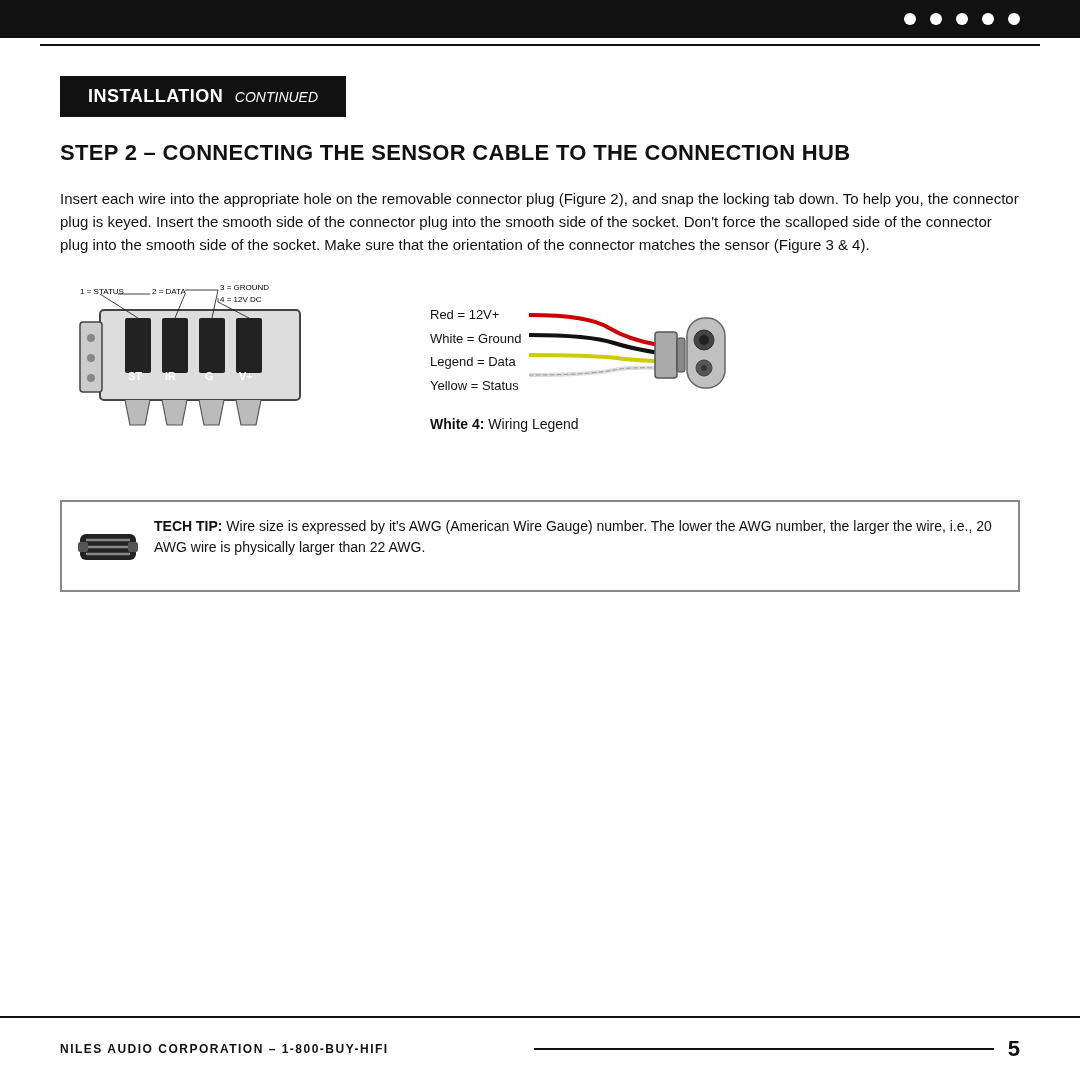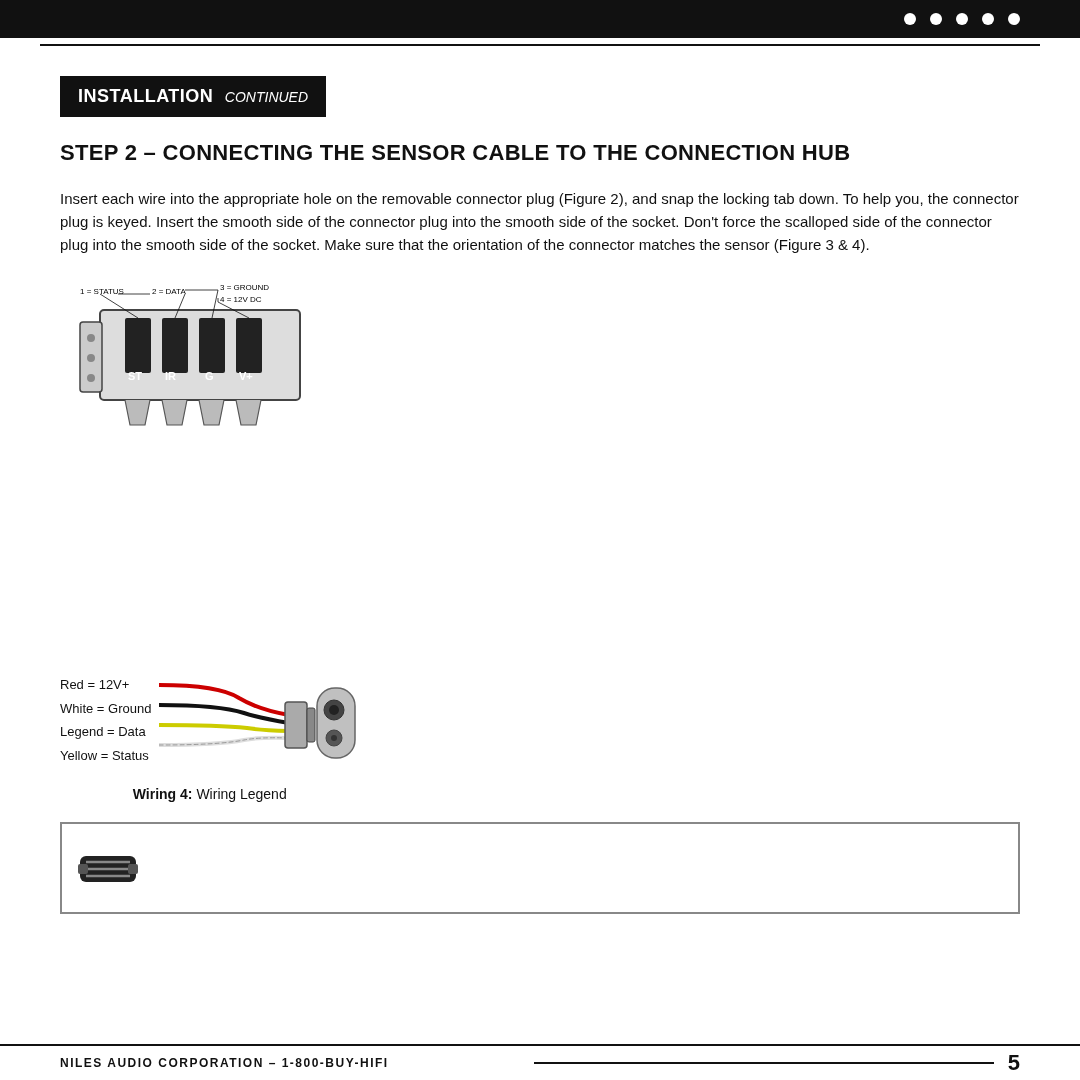--- a/index.html
+++ b/index.html
@@ -47,21 +47,21 @@
     }
 
     .main-content {
       padding: 30px 60px 20px 60px;
     }
 
     
     .installation-header {
       background: #111;
       color: #fff;
-      padding: 10px 18px;
+      padding: 10px 28px;
       display: inline-block;
       margin-bottom: 22px;
       font-size: 18px;
       font-weight: 900;
       letter-spacing: 0.5px;
     }
 
     .installation-header span.continued {
       font-weight: 400;
       font-style: italic;
@@ -92,41 +92,40 @@
       font-weight: 400;
     }
 
     
     .figures-row {
       display: flex;
       align-items: flex-start;
       margin-top: 24px;
       margin-bottom: 18px;
       gap: 30px;
-      flex-direction: column;
     }
 
     
     .figure3-container {
       flex: 0 0 340px;
     }
 
     .connector-diagram {
       width: 320px;
       height: 200px;
       position: relative;
       margin-left: 10px;
     }
 
     
     .figure4-container {
       flex: 1;
       display: flex;
       flex-direction: column;
-      align-items: center;
+      align-items: flex-start;
       padding-top: 10px;
     }
 
     .figure-caption {
       font-size: 14px;
       margin-top: 10px;
     }
 
     .figure-caption strong {
       font-weight: 700;
@@ -159,21 +158,21 @@
 
     
     .footer {
       position: absolute;
       bottom: 0;
       left: 0;
       right: 0;
       display: flex;
       align-items: center;
       padding: 0 60px;
-      height: 36px;
+      height: 64px;
       border-top: 2px solid #111;
     }
 
     .footer-text {
       font-size: 12px;
       font-weight: 700;
       letter-spacing: 1.5px;
       text-transform: uppercase;
       flex: 1;
     }
@@ -318,40 +317,43 @@
           <rect x="148" y="48" width="8" height="34" rx="2" fill="#888" stroke="#444" stroke-width="1"></rect>
 
           <rect x="158" y="28" width="38" height="70" rx="18" fill="#c0c0c0" stroke="#666" stroke-width="1.5"></rect>
           <circle cx="175" cy="50" r="10" fill="#444" stroke="#333" stroke-width="1"></circle>
           <circle cx="175" cy="50" r="5" fill="#222"></circle>
           <circle cx="175" cy="78" r="8" fill="#555" stroke="#444" stroke-width="1"></circle>
           <circle cx="175" cy="78" r="3" fill="#333"></circle>
         </svg>
       </div>
       <div class="figure-caption" style="margin-top:6px;">
-        <strong>Wiring 4:</strong>
+        <strong>White 4:</strong>
         <span>Wiring Legend</span>
       </div>
     </div>
 
   </div>
 
   
   <div class="tech-tip-box">
 
     <div class="tech-tip-icon">
       <svg width="60" height="60" viewBox="0 0 60 60">
         <rect x="2" y="18" width="56" height="26" rx="6" fill="#222"></rect>
         <line x1="8" y1="24" x2="52" y2="24" stroke="#888" stroke-width="2.5"></line>
         <line x1="8" y1="31" x2="52" y2="31" stroke="#888" stroke-width="2.5"></line>
         <line x1="8" y1="38" x2="52" y2="38" stroke="#888" stroke-width="2.5"></line>
         <rect x="0" y="26" width="10" height="10" rx="2" fill="#555"></rect>
         <rect x="50" y="26" width="10" height="10" rx="2" fill="#555"></rect>
       </svg>
     </div>
+    <div class="tech-tip-text">
+      <strong>TECH TIP:</strong><span> Wire size is expressed by it's AWG (American Wire Gauge) number. The lower the AWG number, the larger the wire, i.e., 20 AWG wire is physically larger than 22 AWG.</span>
+    </div>
   </div>
 
 </div>
 
 <div class="footer">
   <span class="footer-text">NILES AUDIO CORPORATION – 1-800-BUY-HIFI</span>
   <div class="footer-line"></div>
   <span class="footer-page">5</span>
 </div>
 

